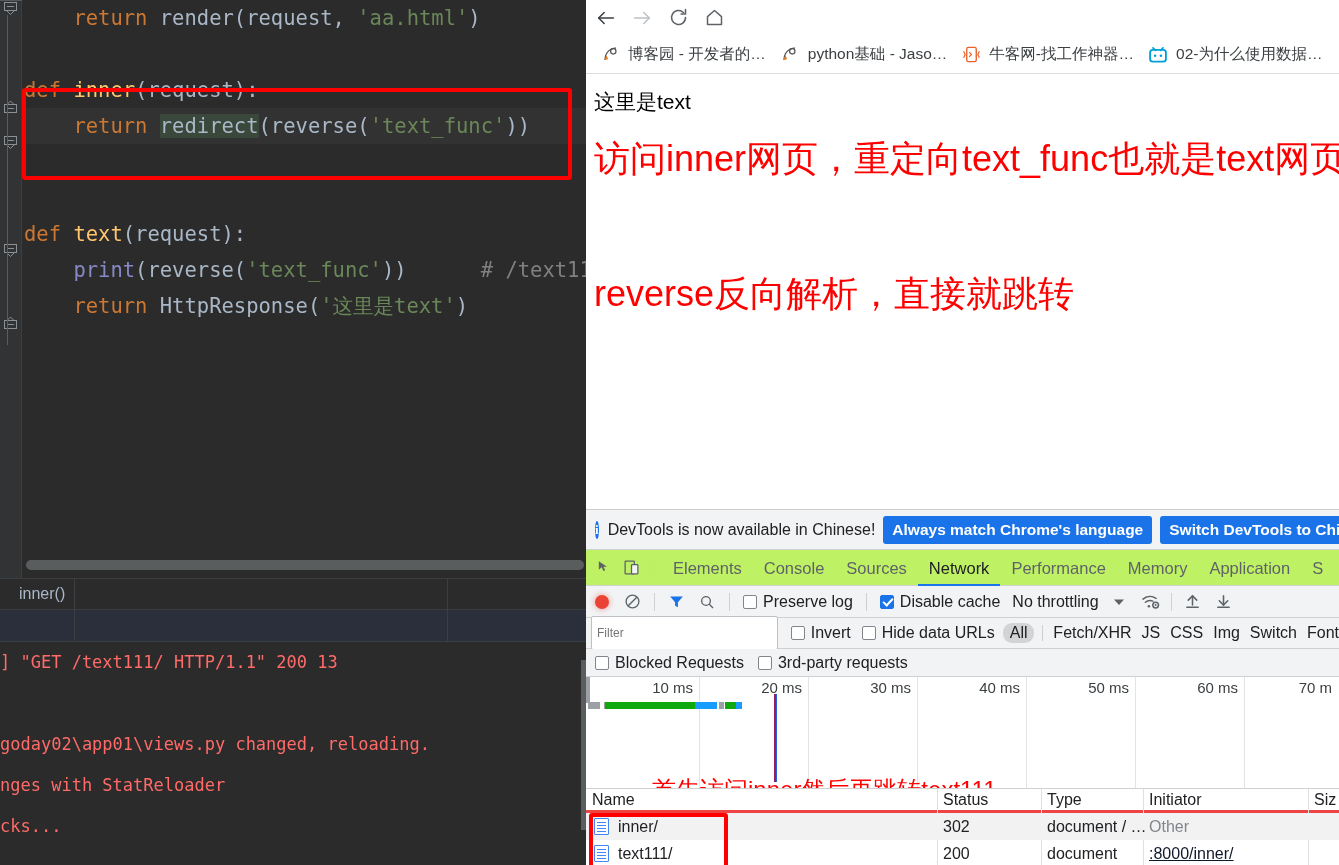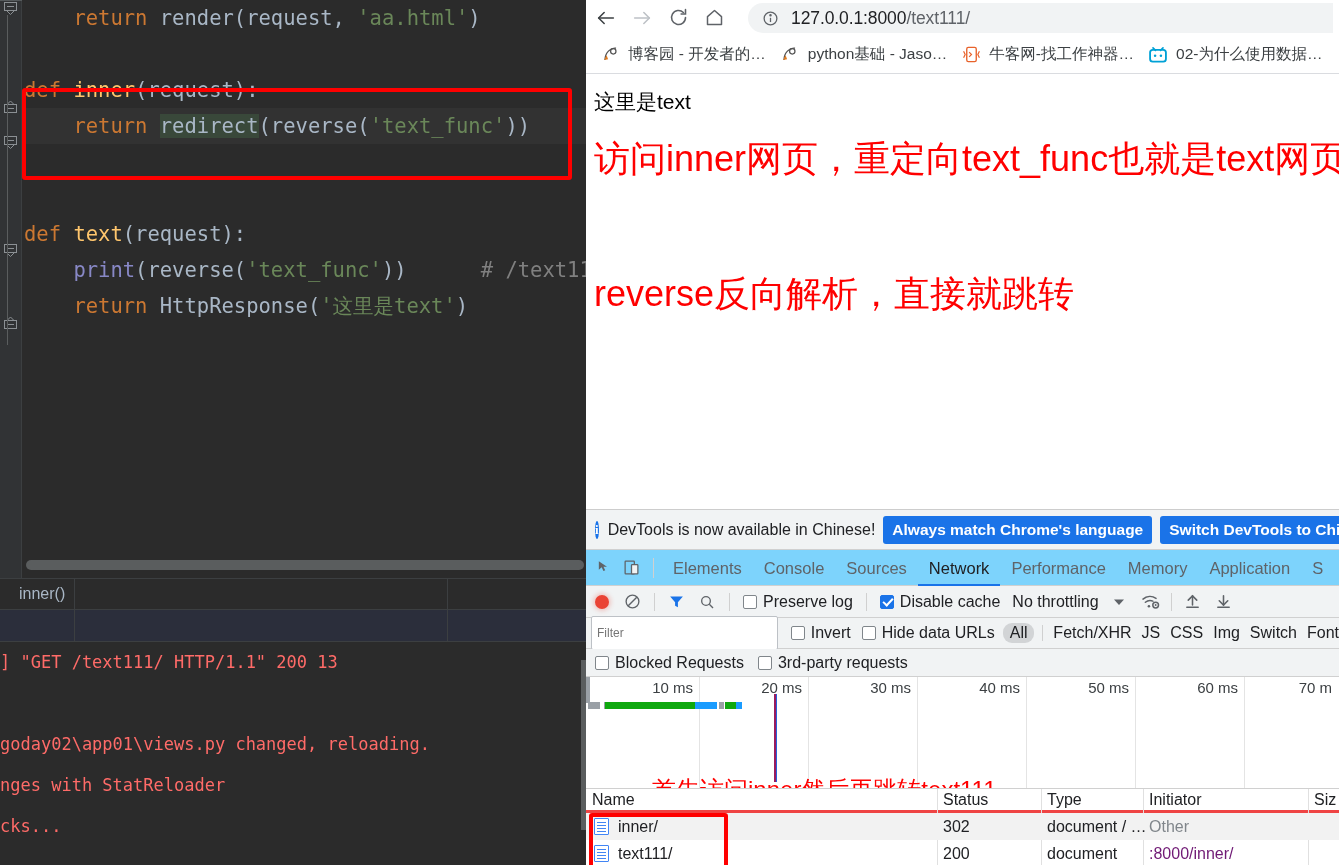--- a/index.html
+++ b/index.html
@@ -196,21 +196,21 @@
     background: #1a73e8; color: #fff;
     font-size: 15.5px; font-weight: bold;
     padding: 5px 9px; border-radius: 3px;
     margin-left: 8px; white-space: nowrap;
     border: none;
     font-family: "Liberation Sans", sans-serif;
   }
 
   .dt-tabs {
     position: absolute; left: 0; top: 40px; width: 753px; height: 36px;
-    background: #7dd3fc;
+    background: #bef264;
     border-bottom: 1px solid #d0d0d0;
     display: flex; align-items: center;
   }
   .dt-tool-ico { width: 27px; height: 36px; display:flex; align-items:center; justify-content:center; color:#5f6368; }
   .dt-vsep { width: 1px; height: 20px; background: #d0d0d0; margin: 0 8px; }
   .dt-tab {
     font-size: 16.5px; color: #5f6368;
     padding: 0 11px; height: 36px; line-height: 36px;
     white-space: nowrap;
   }
@@ -298,21 +298,21 @@
     white-space: nowrap;
   }
   .rt-colsep { position: absolute; top: 0; width: 1px; background: #e0e0e0; }
   .rt-row {
     position: absolute; left: 0; width: 753px; height: 27px;
     display: flex; align-items: center;
   }
   .rt-row.alt { background: #f2f2f2; }
   .rt-cell { position: absolute; font-size: 16px; color: #202124; white-space: nowrap; }
   .rt-cell.muted { color: #80868b; }
-  .rt-cell.link { color: #701a75; }
+  .rt-cell.link { color: #0f172a; text-decoration: underline; }
   .doc-ico {
     position: absolute; left: 8px; top: 5px;
     width: 15px; height: 17px;
     border: 1.4px solid #4285f4; border-radius: 1px;
     background: #fff;
   }
   .doc-ico::before {
     content: ""; position: absolute; left: 2px; top: 3px; width: 9px; height: 1.4px;
     background: #4285f4;
     box-shadow: 0 3px 0 #4285f4, 0 6px 0 #4285f4, 0 9px 0 #4285f4;
@@ -417,30 +417,20 @@
             <path d="M20 12a8 8 0 1 1-2.4-5.7"></path>
             <polyline points="20,3 20,8 15,8" fill="none"></polyline>
           </svg>
       </div>
       <div class="nav-btn">
         <svg width="21" height="21" viewBox="0 0 24 24" fill="none" stroke="currentColor" stroke-width="1.7" stroke-linejoin="round">
             <path d="M4 11 L12 4 L20 11 V20 H4 Z"></path>
           </svg>
       </div>
 
-      <div class="omnibox">
-        <span class="omni-icon">
-          <svg width="17" height="17" viewBox="0 0 24 24" fill="none" stroke="currentColor" stroke-width="1.8">
-              <circle cx="12" cy="12" r="9"></circle>
-              <line x1="12" y1="11" x2="12" y2="17"></line>
-              <circle cx="12" cy="7.5" r="0.9" fill="currentColor"></circle>
-            </svg>
-        </span>
-        <span class="omni-url"><span class="host">127.0.0.1:8000</span><span>/text111/</span></span>
-      </div>
     </div>
 
     <div class="bookmarks">
       <div class="bm" style="max-width:170px;">
         <span class="bm-ico">
           <svg width="19" height="19" viewBox="0 0 24 24">
               <path d="M5 19 C5 10, 12 3, 19 4" fill="none" stroke="#555" stroke-width="1.6"></path>
               <circle cx="15.5" cy="8" r="3.4" fill="none" stroke="#555" stroke-width="1.6"></circle>
               <path d="M7 13 L4 19 L9 18 Z" fill="#e07b20"></path>
             </svg>

